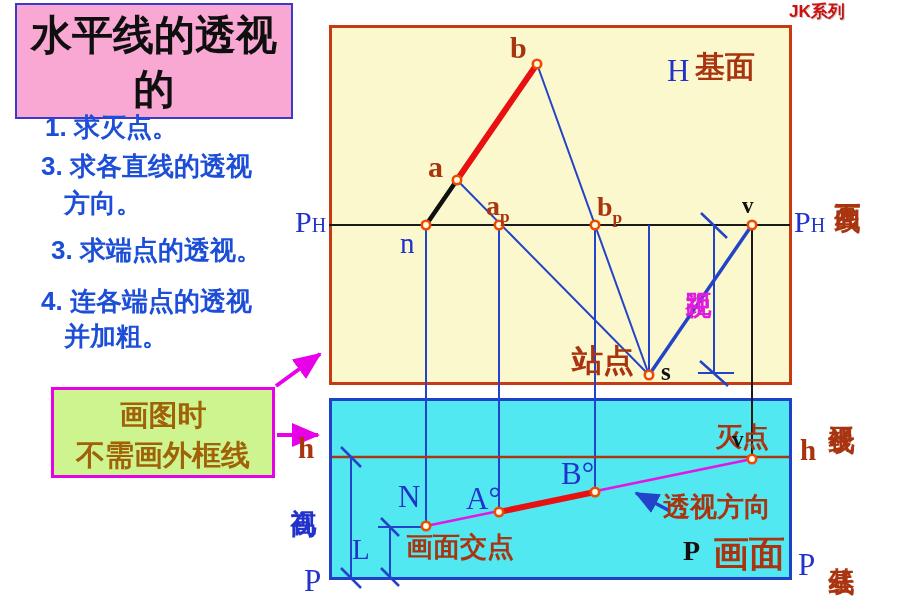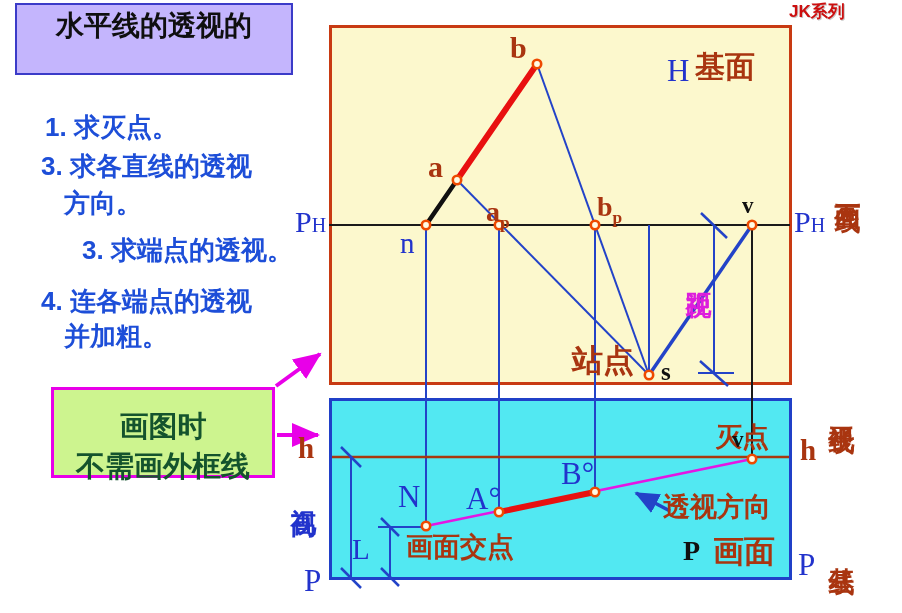--- a/index.html
+++ b/index.html
@@ -4,30 +4,30 @@
 <style>
   html,body{margin:0;padding:0;}
   body{
     width:902px;height:613px;position:relative;overflow:hidden;
     background:#ffffff;
     font-family:"Liberation Sans",sans-serif;
   }
   .abs{position:absolute;}
   
   .title-box{
-    left:15px;top:3px;width:278px;height:72px;
-    background:#c4b5fd;border:2px solid #3b3bc8;box-sizing:border-box;
-    text-align:center;font-weight:bold;font-size:28px;line-height:1.32;
+    left:15px;top:3px;width:278px;height:116px;
+    background:#f9a8d4;border:2px solid #3b3bc8;box-sizing:border-box;
+    text-align:center;font-weight:bold;font-size:41px;line-height:1.32;
     color:#0f0f0f;padding-top:3px;
   }
   .note-box{
     left:51px;top:387px;width:224px;height:91px;
     background:#cdf48f;border:3px solid #e800e8;box-sizing:border-box;
     text-align:center;font-weight:bold;font-size:29px;line-height:1.38;
-    color:#14532d;padding-top:16px;
+    color:#a16207;padding-top:5px;
   }
   .plane-upper{
     left:329px;top:25px;width:463px;height:360px;
     background:#fcf8cd;border:3px solid #c83a12;box-sizing:border-box;
   }
   .plane-lower{
     left:329px;top:398px;width:463px;height:182px;
     background:#52e8f2;border:3px solid #2040c8;box-sizing:border-box;
   }
   
@@ -56,21 +56,21 @@
 
 <div class="abs badge">JK系列</div>
 
 <div class="abs title-box">
   <div>水平线的透视的</div>
 </div>
 
 <div class="abs step" style="left:45px;top:110px;">1. 求灭点。</div>
 <div class="abs step" style="left:41px;top:149px;">3. 求各直线的透视</div>
 <div class="abs step" style="left:64px;top:186px;">方向。</div>
-<div class="abs step" style="left:51px;top:233px;margin-left:31px;">3. 求端点的透视。</div>
+<div class="abs step" style="left:51px;top:233px;">3. 求端点的透视。</div>
 <div class="abs step" style="left:41px;top:284px;">4. 连各端点的透视</div>
 <div class="abs step" style="left:64px;top:319px;">并加粗。</div>
 
 <div class="abs note-box">
   <div>画图时</div>
   <div>不需画外框线</div>
 </div>
 
 <svg width="902" height="613" viewBox="0 0 902 613">
   <defs>
@@ -128,21 +128,21 @@
     <circle cx="649" cy="375" r="4.2"></circle>
     <circle cx="426" cy="526" r="4.2"></circle>
     <circle cx="499" cy="512" r="4.2"></circle>
     <circle cx="595" cy="492" r="4.2"></circle>
     <circle cx="752" cy="459" r="4.2"></circle>
   </g>
 </svg>
 
 <div class="abs lbl serif brown" style="left:510px;top:33px;font-size:30px;font-weight:bold;">b</div>
 <div class="abs lbl serif brown" style="left:428px;top:152px;font-size:30px;font-weight:bold;">a</div>
-<div class="abs lbl serif brown" style="left:486px;top:192px;font-size:28px;font-weight:bold;margin-top:6px;"><span>a</span><sub class="p">p</sub></div>
+<div class="abs lbl serif brown" style="left:486px;top:192px;font-size:28px;font-weight:bold;"><span>a</span><sub class="p">p</sub></div>
 <div class="abs lbl serif brown" style="left:597px;top:193px;font-size:28px;font-weight:bold;"><span>b</span><sub class="p">p</sub></div>
 <div class="abs lbl serif blue" style="left:400px;top:229px;font-size:29px;">n</div>
 <div class="abs lbl serif blk" style="left:742px;top:194px;font-size:23px;font-weight:bold;">v</div>
 <div class="abs lbl serif blk" style="left:661px;top:359px;font-size:25px;font-weight:bold;">s</div>
 <div class="abs lbl serif blue" style="left:295px;top:207px;font-size:30px;"><span>P</span><span style="font-size:20px;">H</span></div>
 <div class="abs lbl serif blue" style="left:794px;top:207px;font-size:30px;"><span>P</span><span style="font-size:20px;">H</span></div>
 <div class="abs lbl serif blue" style="left:667px;top:55px;font-size:31px;">H</div>
 <div class="abs lbl brown cjk-b" style="left:695px;top:52px;font-size:30px;text-align:center;">基面</div>
 <div class="abs lbl brown cjk-b" style="left:572px;top:345px;font-size:31px;">站点</div>
 <div class="abs lbl magenta cjk-b vtext" style="left:686px;top:270px;font-size:26px;">视距</div>
@@ -151,20 +151,20 @@
 <div class="abs lbl serif blk" style="left:732px;top:428px;font-size:23px;font-weight:bold;">v</div>
 <div class="abs lbl serif brown" style="left:298px;top:434px;font-size:29px;font-weight:bold;">h</div>
 <div class="abs lbl serif brown" style="left:800px;top:436px;font-size:29px;font-weight:bold;">h</div>
 <div class="abs lbl serif blue" style="left:398px;top:481px;font-size:31px;">N</div>
 <div class="abs lbl serif blue" style="left:466px;top:483px;font-size:31px;">A°</div>
 <div class="abs lbl serif blue" style="left:561px;top:458px;font-size:31px;">B°</div>
 <div class="abs lbl serif blue" style="left:352px;top:535px;font-size:29px;">L</div>
 <div class="abs lbl brown cjk-b" style="left:663px;top:494px;font-size:27px;text-align:center;">透视方向</div>
 <div class="abs lbl brown cjk-b" style="left:406px;top:534px;font-size:27px;">画面交点</div>
 <div class="abs lbl serif blk" style="left:683px;top:537px;font-size:28px;font-weight:bold;">P</div>
-<div class="abs lbl brown cjk-b" style="left:713px;top:536px;font-size:31px;">画面</div>
+<div class="abs lbl brown cjk-b" style="left:713px;top:536px;font-size:36px;">画面</div>
 <div class="abs lbl serif blue" style="left:304px;top:565px;font-size:31px;">P</div>
 <div class="abs lbl serif blue" style="left:798px;top:549px;font-size:31px;">P</div>
 <div class="abs lbl blue cjk-b vtext" style="left:291px;top:487px;font-size:26px;">视高</div>
 
 <div class="abs lbl brown cjk-b vtext" style="left:835px;top:183px;font-size:26px;">画面线</div>
 <div class="abs lbl brown cjk-b vtext" style="left:829px;top:404px;font-size:26px;">视平线</div>
 <div class="abs lbl brown cjk-b vtext" style="left:829px;top:547px;font-size:26px;">基线</div>
 
 </body></html>

